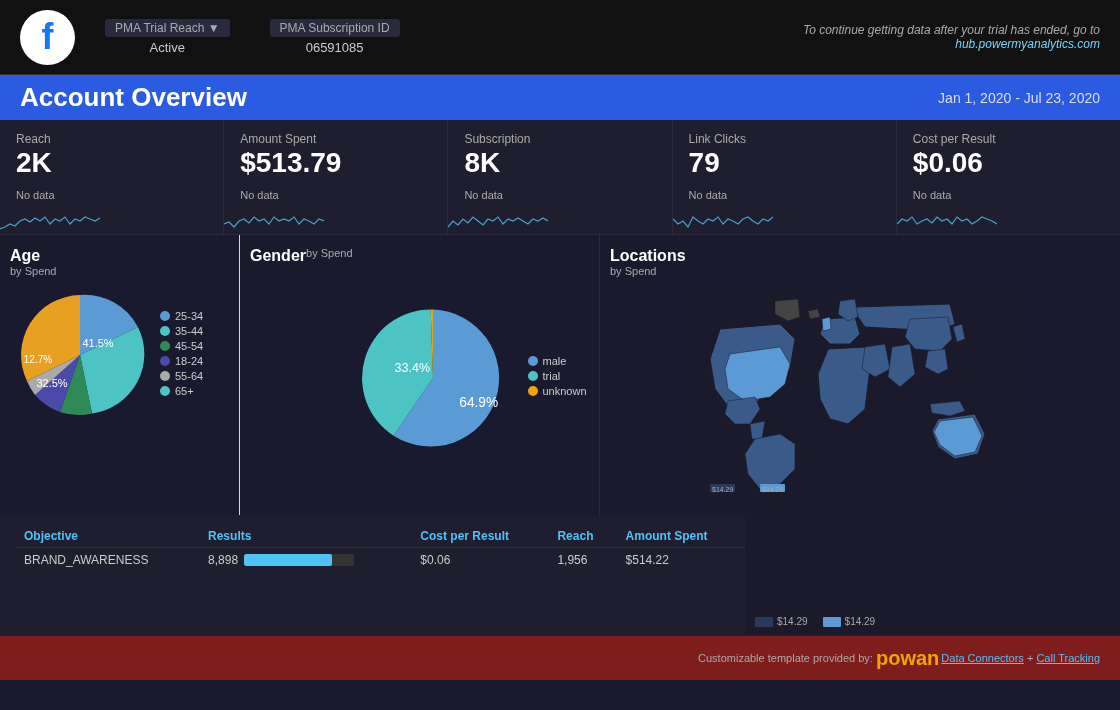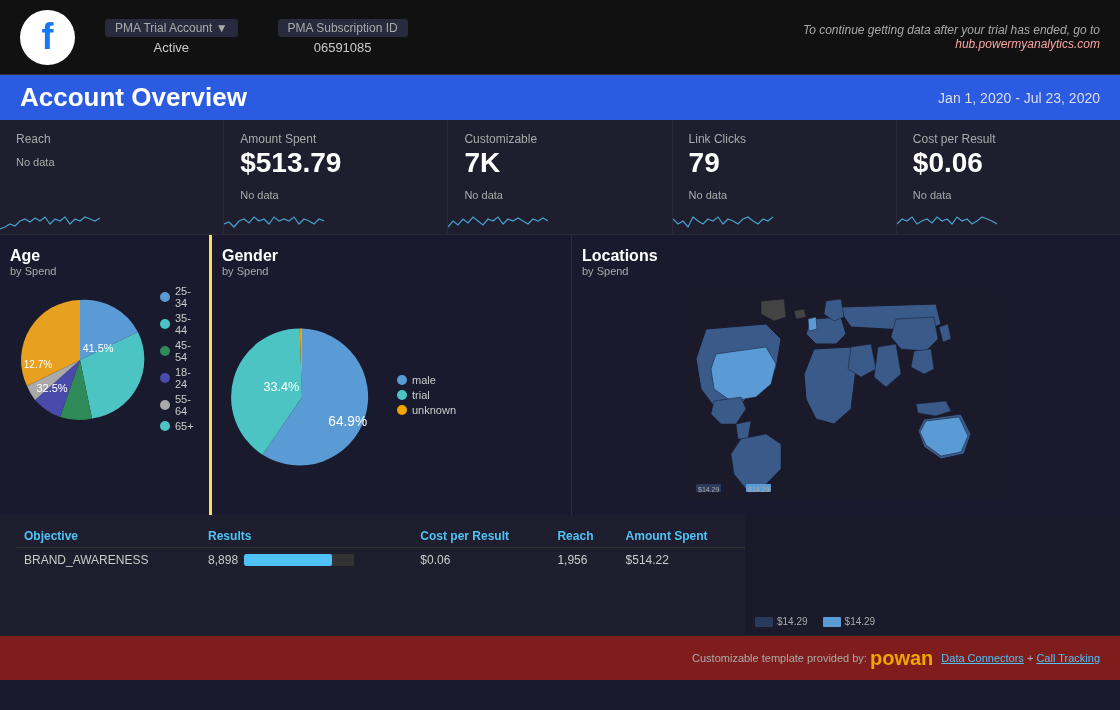--- a/index.html
+++ b/index.html
@@ -55,21 +55,21 @@
       margin-top: 3px;
     }
     .header-right {
       margin-left: auto;
       text-align: right;
       font-size: 12px;
       color: #aaa;
       font-style: italic;
     }
     .header-right a {
-      color: #fca5a5;
+      color: #7dd3fc;
       text-decoration: none;
     }
 
     
     .overview-bar {
       background: #2b5be0;
       height: 45px;
       display: flex;
       align-items: center;
       padding: 0 20px;
@@ -119,23 +119,23 @@
     .sparkline {
       position: absolute;
       bottom: 0;
       left: 0;
       right: 0;
       height: 35px;
     }
 
     
     .age-section {
-      width: 212px;
+      width: 240px;
       padding: 12px 10px;
-      border-right: 3px solid #fde047;
+      border-right: 1px solid #fde047;
     }
     .chart-title {
       font-size: 16px;
       font-weight: bold;
       color: white;
     }
     .chart-subtitle {
       font-size: 11px;
       color: #aaa;
       margin-bottom: 8px;
@@ -166,21 +166,21 @@
       border-radius: 50%;
       flex-shrink: 0;
     }
 
     
     .gender-section {
       width: 360px;
       padding: 12px 10px;
       border-right: 1px solid #2a2a3a;
       display: flex;
-      flex-direction: column;
+      flex-direction: row;
     }
     .gender-pie-area {
       display: flex;
       align-items: center;
       gap: 15px;
       margin-top: 5px;
       flex: 1;
     }
 
     
@@ -250,41 +250,41 @@
       color: #f0a500;
       font-weight: bold;
       font-size: 20px;
     }
     .footer-links a {
       color: #4fc3f7;
       text-decoration: underline;
       font-size: 11px;
     }
     .footer-links {
-      margin-left: 8px;
+      margin-left: 2px;
     }
 
     .bottom-section {
       display: flex;
       height: 120px;
     }
     .table-area {
       width: 745px;
       background: #1e1e2e;
       padding: 8px 16px;
     }
   </style>
 </head>
 <body>
 
 <div class="header">
   <div class="fb-logo">f</div>
   <div class="header-middle">
     <div class="header-stat">
-      <div class="header-stat-label">PMA Trial Account ▼</div>
+      <div class="header-stat-label">PMA Trial Reach ▼</div>
       <div class="header-stat-value">Active</div>
     </div>
     <div class="header-stat">
       <div class="header-stat-label">PMA Subscription ID</div>
       <div class="header-stat-value">06591085</div>
     </div>
   </div>
   <div class="header-right">
     <span>To continue getting data after your trial has ended, go to</span><br>
     <a>hub.powermyanalytics.com</a>
@@ -292,36 +292,37 @@
 </div>
 
 <div class="overview-bar">
   <div class="overview-title">Account Overview</div>
   <div class="date-range">Jan 1, 2020 - Jul 23, 2020</div>
 </div>
 
 <div class="kpi-row">
 <div class="kpi-card">
     <div class="kpi-label">Reach</div>
+    <div class="kpi-value">2K</div>
     <div class="kpi-nodata">No data</div>
     <svg class="sparkline" viewBox="0 0 100 35" preserveAspectRatio="none">
       <polyline points="0,30 5,28 10,25 15,27 20,22 25,20 30,23 35,19 40,22 45,18 50,25 55,20 60,22 65,18 70,25 75,20 80,22 85,18 90,20 95,22 100,19" fill="none" stroke="#4fc3f7" stroke-width="1.2" opacity="0.8"></polyline>
     </svg>
   </div>
     <div class="kpi-card">
     <div class="kpi-label">Amount Spent</div>
     <div class="kpi-value">$513.79</div>
     <div class="kpi-nodata">No data</div>
     <svg class="sparkline" viewBox="0 0 100 35" preserveAspectRatio="none">
       <polyline points="0,25 5,23 10,28 15,22 20,20 25,24 30,18 35,22 40,20 45,25 50,18 55,22 60,20 65,22 70,18 75,25 80,20 85,22 90,25 95,20 100,22" fill="none" stroke="#4fc3f7" stroke-width="1.2" opacity="0.8"></polyline>
     </svg>
   </div>
     <div class="kpi-card">
-    <div class="kpi-label">Customizable</div>
-    <div class="kpi-value">7K</div>
+    <div class="kpi-label">Subscription</div>
+    <div class="kpi-value">8K</div>
     <div class="kpi-nodata">No data</div>
     <svg class="sparkline" viewBox="0 0 100 35" preserveAspectRatio="none">
       <polyline points="0,28 5,22 10,26 15,20 20,24 25,18 30,22 35,26 40,20 45,22 50,18 55,25 60,20 65,22 70,19 75,22 80,25 85,20 90,22 95,19 100,22" fill="none" stroke="#4fc3f7" stroke-width="1.2" opacity="0.8"></polyline>
     </svg>
   </div>
     <div class="kpi-card">
     <div class="kpi-label">Link Clicks</div>
     <div class="kpi-value">79</div>
     <div class="kpi-nodata">No data</div>
     <svg class="sparkline" viewBox="0 0 100 35" preserveAspectRatio="none">

